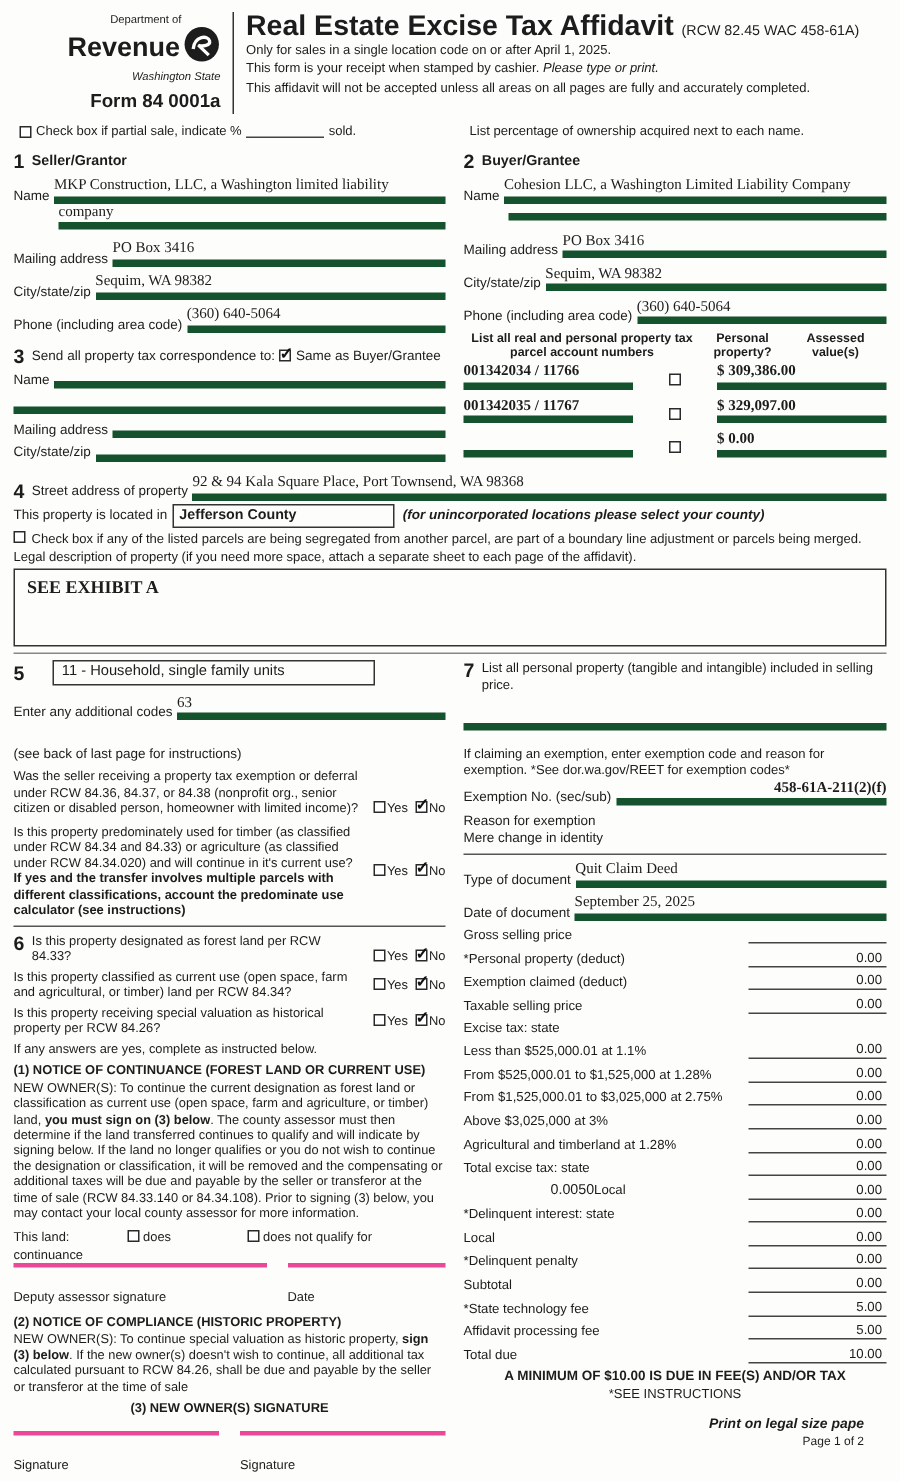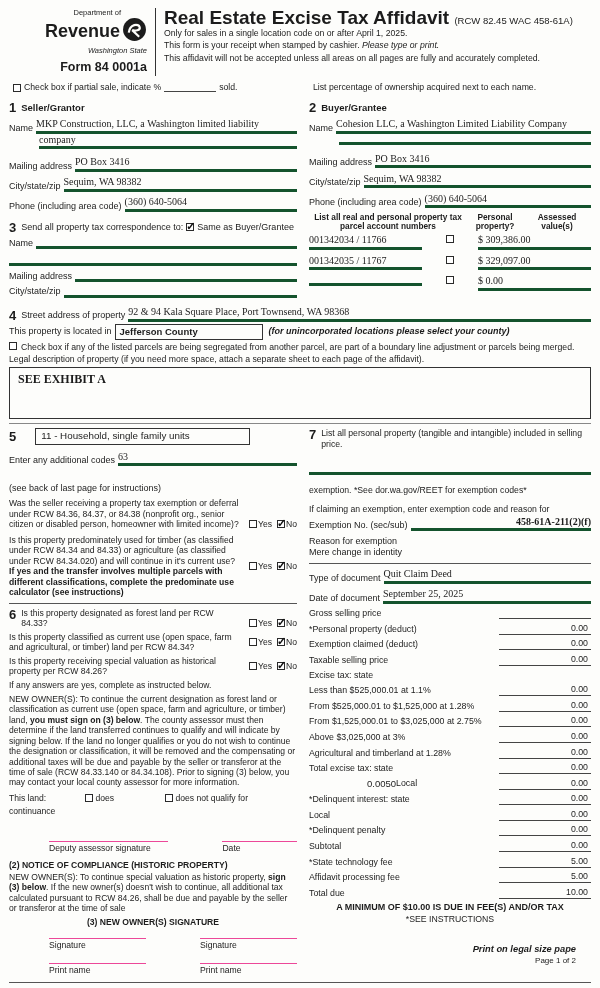--- a/index.html
+++ b/index.html
@@ -4,21 +4,21 @@
 <style>
   * { margin:0; padding:0; box-sizing:border-box; }
   body { background:#777; }
   .page {
     width:600px; height:988px; background:#fdfdfb; color:#1c1c1c;
     font-family:"Liberation Sans", sans-serif; font-size:9px; line-height:1.25;
     margin:0 auto; padding:8px 9px 4px 9px; overflow:hidden; position:relative;
   }
   .serif { font-family:"Liberation Serif", serif; font-size:10px; }
   .row { display:flex; align-items:flex-end; }
-  .fill { flex:1; border-bottom:3px solid #14532d; min-height:11px; }
+  .fill { flex:1; border-bottom:5px solid #14532d; min-height:11px; }
   .lbl { white-space:nowrap; padding-right:3px; }
   .cb { position:relative; width:8px; height:8px; border:1px solid #2a2a2a; display:inline-block; vertical-align:-1px; background:#fff; flex:none; }
   .cb.checked::after { content:"✓"; position:absolute; left:-1px; top:-4px; font-size:11px; font-weight:bold; color:#111; }
   .secnum { font-weight:bold; font-size:13px; margin-right:5px; line-height:1; }
   .bold { font-weight:bold; }
   .ital { font-style:italic; }
 
   
   .hdr { display:flex; margin-bottom:6px; }
   .hdr-logo { width:146px; text-align:right; padding-right:8px; flex:none; }
@@ -38,21 +38,21 @@
   .cols { display:flex; gap:12px; }
   .colL { width:288px; flex:none; }
   .colR { flex:1; }
 
   .sec-head { display:flex; align-items:center; margin:3px 0 4px 0; }
   .sec-head .t { font-weight:bold; font-size:9.5px; }
   .frow { display:flex; align-items:flex-end; margin-bottom:4.5px; }
 
   
   .ptab-h { display:flex; font-weight:bold; font-size:8.3px; text-align:center; margin:3px 0 2px 0; line-height:1.15; }
-  .ptab-r { display:flex; align-items:flex-start; margin-bottom:5px; }
+  .ptab-r { display:flex; align-items:flex-end; margin-bottom:5px;font-weight:bold; }
   .ptab-c1 { width:158px; }
   .ptab-c2 { width:56px; text-align:center; }
   .ptab-c3 { flex:1; }
 
   
   .sec4 { margin-top:4px; }
   .county-box { border:1.2px solid #333; font-weight:bold; font-size:9.5px; padding:1px 4px; width:148px; display:inline-block; }
   .legal-box { border:1.2px solid #333; height:52px; padding:4px 8px; margin-top:2px; }
   .hr { border-bottom:1px solid #555; margin:5px 0 4px 0; }
   .hr-thin { border-bottom:1px solid #888; margin:4px 0; }
@@ -62,21 +62,21 @@
   .q .qt { flex:1; font-size:8.6px; line-height:1.22; }
   .yn { white-space:nowrap; align-self:flex-end; font-size:8.6px; }
   .yn.mid { align-self:center; }
   .yn .cb { margin:0 1px 0 5px; }
   .para { font-size:8.55px; line-height:1.22; margin-bottom:4px; }
   .ntitle { font-weight:bold; font-size:8.6px; margin-bottom:1px; }
   .usebox { border:1.2px solid #333; font-size:9.8px; padding:1px 5px; width:215px; }
 
   .sigpair { display:flex; gap:14px; margin-top:10px; }
   .sigpair > div { flex:1; }
-  .sigline { border-top:1px solid #ec4899; font-size:8.6px; padding-top:1px;margin-left:40px; }
+  .sigline { border-top:3px solid #ec4899; font-size:8.6px; padding-top:14px; }
 
   
   .trow { display:flex; align-items:flex-end; margin-bottom:3.6px; }
   .tlabel { flex:1; text-align:left; padding-right:3px; font-size:8.8px; white-space:nowrap; }
   .tline { width:92px; border-bottom:1px solid #444; text-align:right; font-size:8.8px; padding-right:3px; min-height:10px; flex:none; }
   .rate { float:left; margin-left:58px; font-size:9.5px; }
 
   
   .sec8-grid { display:flex; gap:16px; margin-top:2px; }
   .sec8-grid > div { flex:1; }
@@ -253,21 +253,21 @@
           <span class="lbl">Enter any additional codes</span>
           <span class="fill serif">63</span>
         </div>
       <div style="margin-bottom:4px;">(see back of last page for instructions)</div>
 
       <div class="q">
         <div class="qt">Was the seller receiving a property tax exemption or deferral under RCW 84.36, 84.37, or 84.38 (nonprofit org., senior citizen or disabled person, homeowner with limited income)?</div>
         <div class="yn"><span class="cb"></span><span>Yes</span><span class="cb checked"></span><span>No</span></div>
       </div>
       <div class="q">
-        <div class="qt"><span>Is this property predominately used for timber (as classified under RCW 84.34 and 84.33) or agriculture (as classified under RCW 84.34.020) and will continue in it's current use? </span><span class="bold">If yes and the transfer involves multiple parcels with different classifications, complete the predominate use calculator (see instructions)</span></div>
+        <div class="qt"><span>Is this property predominately used for timber (as classified under RCW 84.34 and 84.33) or agriculture (as classified under RCW 84.34.020) and will continue in it's current use? </span><span class="bold">If yes and the transfer involves multiple parcels with different classifications, account the predominate use calculator (see instructions)</span></div>
         <div class="yn mid"><span class="cb"></span><span>Yes</span><span class="cb checked"></span><span>No</span></div>
       </div>
 
       <div class="hr"></div>
 
       <div class="q" style="margin-bottom:3px;">
         <div class="qt" style="display:flex;">
             <span class="secnum">6</span>
             <span>Is this property designated as forest land per RCW 84.33?</span>
           </div>
@@ -276,28 +276,29 @@
       <div class="q" style="margin-bottom:3px;">
         <div class="qt">Is this property classified as current use (open space, farm and agricultural, or timber) land per RCW 84.34?</div>
         <div class="yn mid"><span class="cb"></span><span>Yes</span><span class="cb checked"></span><span>No</span></div>
       </div>
       <div class="q" style="margin-bottom:3px;">
         <div class="qt">Is this property receiving special valuation as historical property per RCW 84.26?</div>
         <div class="yn mid"><span class="cb"></span><span>Yes</span><span class="cb checked"></span><span>No</span></div>
       </div>
 
       <div class="para">If any answers are yes, complete as instructed below.</div>
+      <div class="ntitle">(1) NOTICE OF CONTINUANCE (FOREST LAND OR CURRENT USE)</div>
       <div class="para"><span>NEW OWNER(S): To continue the current designation as forest land or classification as current use (open space, farm and agriculture, or timber) land, </span><span class="bold">you must sign on (3) below</span><span>. The county assessor must then determine if the land transferred continues  to qualify and will indicate by signing below. If the land no longer qualifies or you do not wish to continue the designation or classification, it will be removed and the compensating or additional taxes will be due and payable by the seller or transferor at the time of sale (RCW 84.33.140 or 84.34.108). Prior to signing (3) below, you may contact your local county assessor for more information.</span></div>
 
       <div style="display:flex; gap:8px; margin:5px 0 2px 0; font-size:8.6px;">
         <span style="width:68px;">This land:</span>
         <span style="width:72px;"><span class="cb"></span> <span>does</span></span>
         <span><span class="cb"></span> <span>does not qualify for</span></span>
       </div>
-      <div style="font-size:8.6px; margin-bottom:25px;">continuance</div>
+      <div style="font-size:8.6px; margin-bottom:0;">continuance</div>
 
       <div style="display:flex; gap:14px; margin-bottom:6px;">
         <div style="flex:1.6;" class="sigline"><span>Deputy assessor signature</span></div>
         <div style="flex:1;" class="sigline"><span>Date</span></div>
       </div>
 
       <div class="ntitle">(2) NOTICE OF COMPLIANCE (HISTORIC PROPERTY)</div>
       <div class="para"><span>NEW OWNER(S): To continue special valuation as historic property, </span><span class="bold">sign (3) below</span><span>. If the new owner(s) doesn't wish to continue, all additional tax calculated pursuant to RCW 84.26, shall be due and payable by the seller or transferor at the time of sale</span></div>
       <div class="ntitle" style="text-align:center; margin-top:3px;">(3) NEW OWNER(S) SIGNATURE</div>
 
@@ -311,22 +312,22 @@
       </div>
     </div>
 
     <div class="colR">
       <div style="display:flex; margin-bottom:8px;">
         <span class="secnum">7</span>
         <span style="font-size:8.7px;">List all personal property (tangible and intangible) included in selling price.</span>
       </div>
       <div class="fill" style="margin:14px 0 10px 0;"></div>
 
+      <div style="font-size:8.7px; margin-top:8px;">If claiming an exemption, enter exemption code and reason for</div>
       <div style="font-size:8.7px;">exemption. *See dor.wa.gov/REET for exemption codes*</div>
-      <div style="font-size:8.7px; margin-top:8px;">If claiming an exemption, enter exemption code and reason for</div>
       <div class="frow" style="margin-top:1px;">
         <span class="lbl">Exemption No. (sec/sub)</span>
         <span class="fill serif bold" style="text-align:right;">458-61A-211(2)(f)</span>
       </div>
       <div>Reason for exemption</div>
       <div style="margin-bottom:4px;">Mere change in identity</div>
       <div class="hr"></div>
       <div class="frow">
           <span class="lbl">Type of document</span>
           <span class="fill serif">Quit Claim Deed</span>

